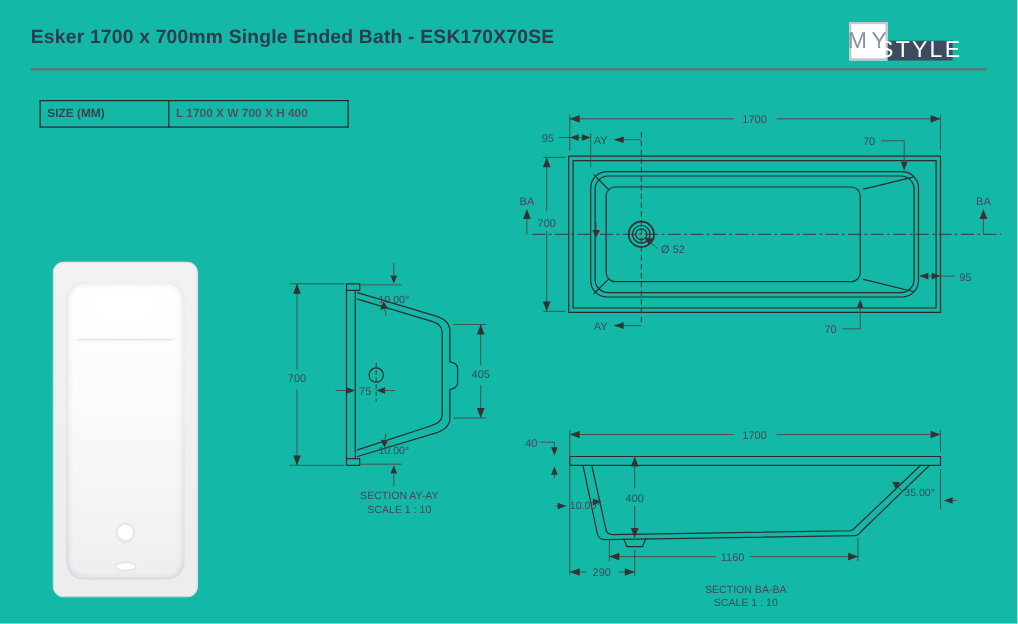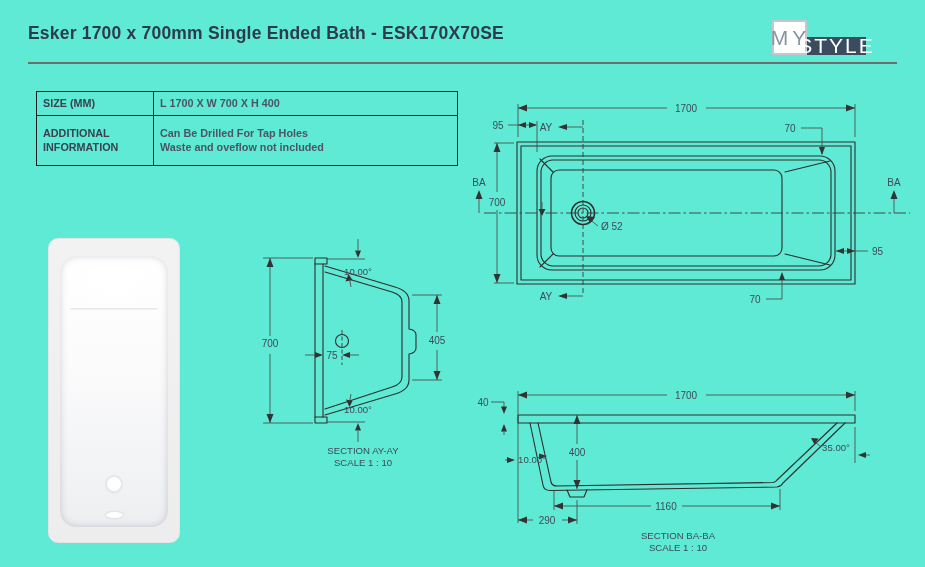--- a/index.html
+++ b/index.html
@@ -1,22 +1,22 @@
 <!DOCTYPE html>
 <html><head>
 <meta charset="utf-8">
 <style>
   html,body{margin:0;padding:0;background:#fff;}
-  .page{position:relative;width:925px;height:567px;background:#5eead4;font-family:"Liberation Sans",sans-serif;overflow:hidden;}
+  .page{position:relative;width:925px;height:567px;background:#14b8a6;font-family:"Liberation Sans",sans-serif;overflow:hidden;}
   .title{position:absolute;left:28px;top:23px;font-size:17.5px;font-weight:bold;color:#2e3b4d;letter-spacing:.2px;}
   .logo{position:absolute;left:772px;top:20px;display:flex;height:35px;}
   .logo-my{display:flex;align-items:center;justify-content:center;width:35px;background:#ffffff;border:2px solid #c3c8ce;color:#8792a2;font-size:21px;letter-spacing:4px;padding-left:2px;box-sizing:border-box;}
   .logo-style{display:flex;align-items:center;justify-content:center;width:59px;background:#3b4b60;color:#ffffff;font-size:21px;letter-spacing:2px;margin-top:17px;}
   .rule{position:absolute;left:28px;right:28px;top:62px;height:2px;background:#6d6d6d;}
-  table.spec{position:absolute;left:36px;top:91px;width:422px;border-collapse:collapse;table-layout:fixed;}
+  table.spec{position:absolute;left:36px;top:91px;width:281px;border-collapse:collapse;table-layout:fixed;}
   table.spec td{border:1.6px solid #1f1f1f;font-size:10.8px;color:#4b5563;padding:2px 6px;vertical-align:middle;line-height:1.25;font-weight:bold;}
   table.spec td.lab{width:104px;font-weight:bold;color:#39424f;}
   
   .bath{position:absolute;left:48px;top:238px;width:130px;height:303px;background:linear-gradient(180deg,#f2f2f3,#ededee);border:1px solid #e4e4e6;border-radius:10px;}
   .tub{position:absolute;left:11px;right:11px;top:17px;bottom:15px;border-radius:16px;
     background:radial-gradient(ellipse 80% 25% at 50% 6%,#ffffff 0%,rgba(255,255,255,0) 70%),
                linear-gradient(180deg,#ffffff 0%,#fbfbfc 40%,#f1f2f4 85%,#edeef0 100%);
     box-shadow:inset 0 2px 8px rgba(120,125,135,.10),inset 0 -2px 6px rgba(120,125,135,.10),inset 2px 0 6px rgba(120,125,135,.07),inset -2px 0 6px rgba(120,125,135,.07);}
   .ledge{position:absolute;left:9%;right:9%;top:50px;height:2px;background:#fff;box-shadow:0 1px 2px rgba(150,155,165,.35);border-radius:2px;}
   .drain{position:absolute;left:50%;bottom:36px;width:14px;height:14px;margin-left:-7px;border-radius:50%;background:#fff;box-shadow:0 0 0 2px #e6e7e9,0 1px 3px rgba(0,0,0,.18);}
@@ -43,27 +43,20 @@
     <span class="logo-style">STYLE</span>
   </div>
 
   <div class="rule"></div>
 
   <table class="spec">
     <tbody>
         <tr style="height:24px;">
       <td class="lab">SIZE (MM)</td>
       <td>L 1700 X W 700 X H 400</td>
-    </tr>
-    <tr style="height:50px;">
-      <td class="lab">ADDITIONAL INFORMATION</td>
-      <td>
-        <div>Can Be Drilled For Tap Holes</div>
-        <div>Waste and oveflow not included</div>
-      </td>
     </tr>
   </tbody>
     </table>
 
   <div class="bath">
     <div class="tub">
       <div class="ledge"></div>
       <div class="drain"></div>
       <div class="overflow"></div>
     </div>

